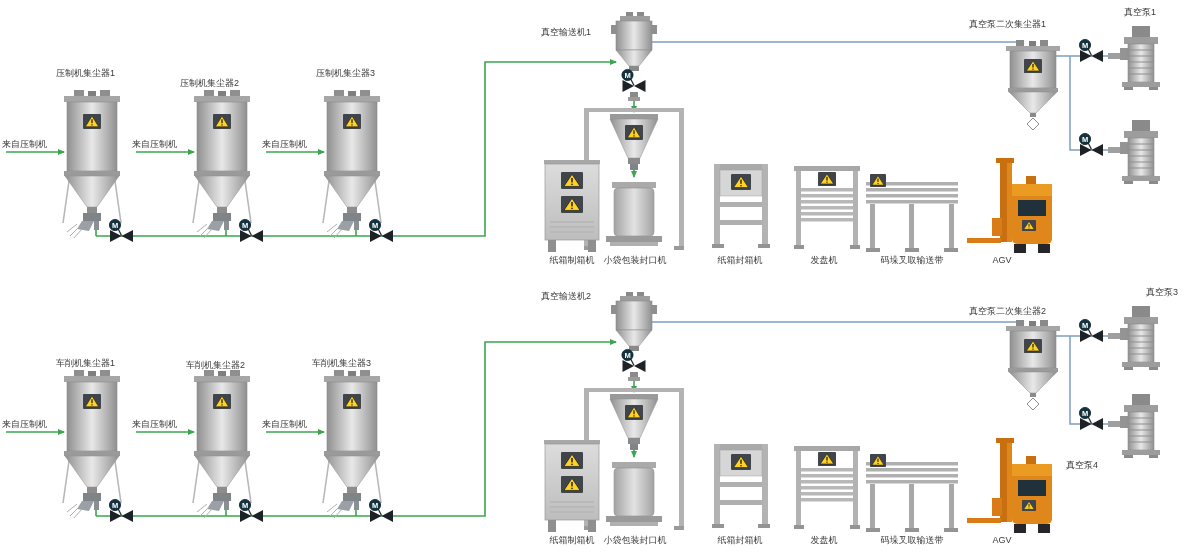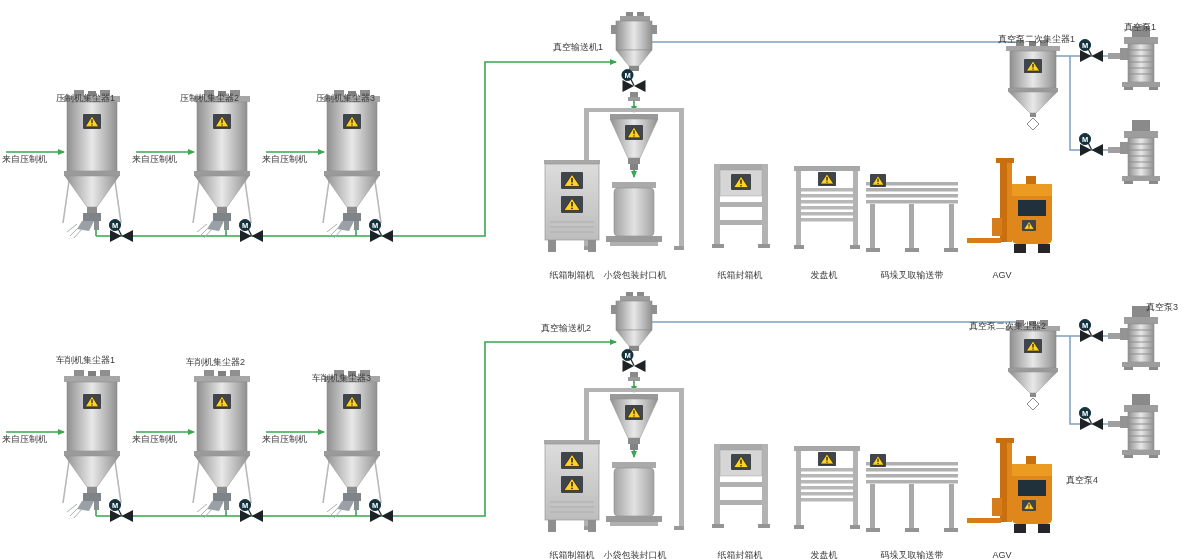--- a/index.html
+++ b/index.html
@@ -6,21 +6,20 @@
   .canvas {
     position:relative; width:1194px; height:559px; background:#ffffff;
     font-family:"Liberation Sans", sans-serif; overflow:hidden;
   }
   .canvas svg.layer { position:absolute; left:0; top:0; }
   svg text { font-family:"Liberation Sans", sans-serif; }
   .labels { position:absolute; left:0; top:0; width:100%; height:100%; pointer-events:none; }
   .lbl {
     position:absolute; font-size:9px; line-height:11px; color:#3a3a3a;
     white-space:nowrap;
-    margin-top:15px;
   }
   .lbl.ctr { text-align:center; }
 </style>
 </head>
 <body>
 
 <div class="canvas">
 
   <svg class="layer" width="1194" height="559" viewBox="0 0 1194 559">
     <defs>
@@ -265,43 +264,43 @@
     <use href="#sym-agv" x="966" y="438" width="92" height="96"></use>
     <use href="#sym-sec" x="998" y="320" width="70" height="90"></use>
     <use href="#sym-valve" x="1074" y="318" width="36" height="26"></use>
     <use href="#sym-valve" x="1074" y="406" width="36" height="26"></use>
     <use href="#sym-pump" x="1108" y="306" width="56" height="64"></use>
     <use href="#sym-pump" x="1108" y="394" width="56" height="64"></use>
   </svg>
 
   <div class="labels">
 
-    <div class="lbl" style="left:56px;top:78px">压制机集尘器1</div>
+    <div class="lbl" style="left:56px;top:68px">压制机集尘器1</div>
     <div class="lbl" style="left:180px;top:78px">压制机集尘器2</div>
-    <div class="lbl" style="left:316px;top:78px">压制机集尘器3</div>
+    <div class="lbl" style="left:316px;top:68px">压制机集尘器3</div>
     <div class="lbl" style="left:2px;top:139px">来自压制机</div>
     <div class="lbl" style="left:132px;top:139px">来自压制机</div>
     <div class="lbl" style="left:262px;top:139px">来自压制机</div>
-    <div class="lbl" style="left:553px;top:27px">真空输送机1</div>
-    <div class="lbl" style="left:998px;top:19px">真空泵二次集尘器1</div>
+    <div class="lbl" style="left:541px;top:27px">真空输送机1</div>
+    <div class="lbl" style="left:969px;top:19px">真空泵二次集尘器1</div>
     <div class="lbl ctr" style="left:1110px;top:7px;width:60px">真空泵1</div>
     <div class="lbl ctr" style="left:536px;top:255px;width:72px">纸箱制箱机</div>
     <div class="lbl ctr" style="left:592px;top:255px;width:86px">小袋包装封口机</div>
     <div class="lbl ctr" style="left:708px;top:255px;width:64px">纸箱封箱机</div>
     <div class="lbl ctr" style="left:801px;top:255px;width:46px">发盘机</div>
     <div class="lbl ctr" style="left:867px;top:255px;width:90px">码垛叉取输送带</div>
     <div class="lbl ctr" style="left:981px;top:255px;width:42px">AGV</div>
 
-    <div class="lbl" style="left:56px;top:340px">车削机集尘器1</div>
-    <div class="lbl" style="left:186px;top:342px">车削机集尘器2</div>
+    <div class="lbl" style="left:56px;top:358px">车削机集尘器1</div>
+    <div class="lbl" style="left:186px;top:360px">车削机集尘器2</div>
     <div class="lbl" style="left:312px;top:358px">车削机集尘器3</div>
     <div class="lbl" style="left:2px;top:419px">来自压制机</div>
     <div class="lbl" style="left:132px;top:419px">来自压制机</div>
     <div class="lbl" style="left:262px;top:419px">来自压制机</div>
-    <div class="lbl" style="left:541px;top:308px">真空输送机2</div>
+    <div class="lbl" style="left:541px;top:291px">真空输送机2</div>
     <div class="lbl" style="left:969px;top:306px">真空泵二次集尘器2</div>
     <div class="lbl ctr" style="left:1132px;top:287px;width:60px">真空泵3</div>
     <div class="lbl ctr" style="left:1052px;top:460px;width:60px">真空泵4</div>
     <div class="lbl ctr" style="left:536px;top:535px;width:72px">纸箱制箱机</div>
     <div class="lbl ctr" style="left:592px;top:535px;width:86px">小袋包装封口机</div>
     <div class="lbl ctr" style="left:708px;top:535px;width:64px">纸箱封箱机</div>
     <div class="lbl ctr" style="left:801px;top:535px;width:46px">发盘机</div>
     <div class="lbl ctr" style="left:867px;top:535px;width:90px">码垛叉取输送带</div>
     <div class="lbl ctr" style="left:981px;top:535px;width:42px">AGV</div>
   </div>

